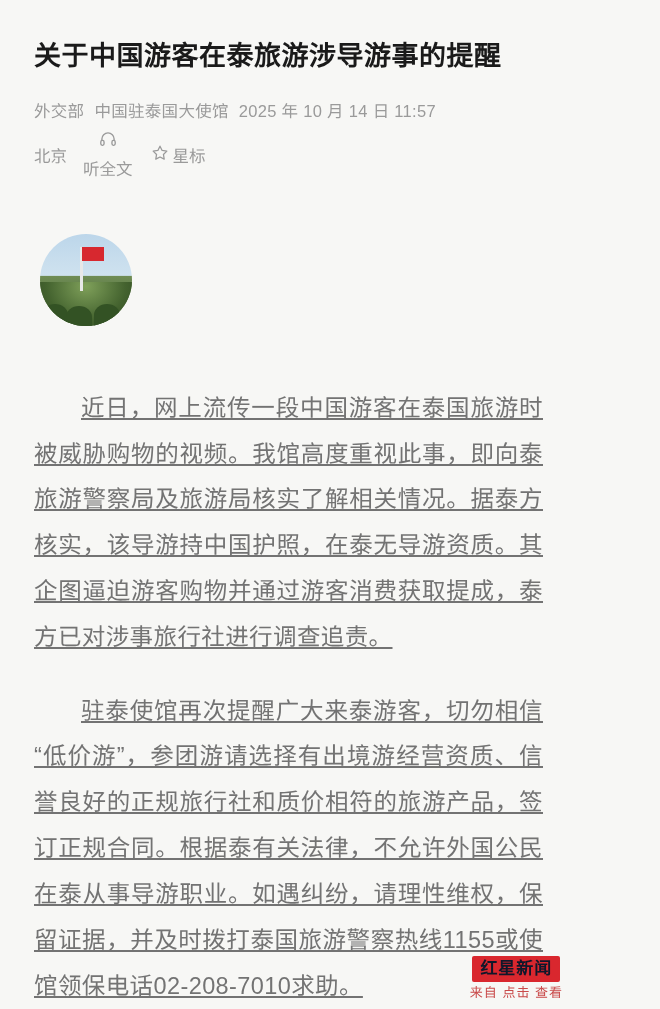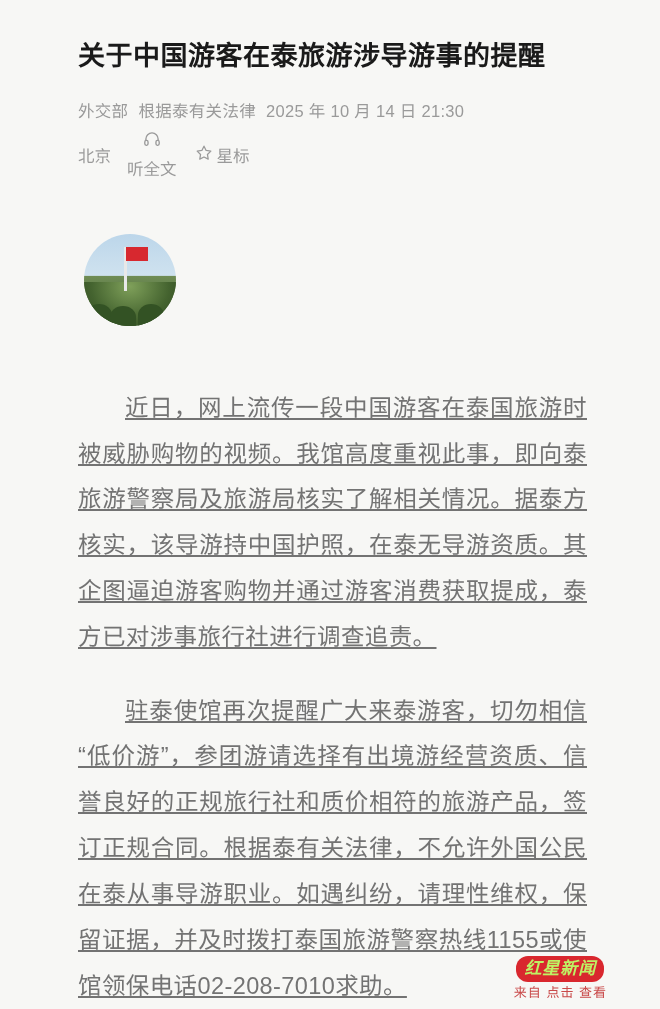--- a/index.html
+++ b/index.html
@@ -16,21 +16,20 @@
     overflow: hidden;
     position: relative;
   }
   .page {
     width: 577px;
     height: 1009px;
     box-sizing: border-box;
     padding: 30px 34px 0 34px;
     position: relative;
     background: #f7f7f5;
-    margin-left: 44px;
   }
   .title {
     font-size: 27px;
     line-height: 1.35;
     font-weight: bold;
     color: #1a1a1a;
     letter-spacing: 0.5px;
     margin: 8px 0 0 0;
   }
   .meta {
@@ -142,44 +141,43 @@
     position: absolute;
     right: 14px;
     bottom: 10px;
     display: flex;
     flex-direction: column;
     align-items: center;
     line-height: 1;
   }
   .wm-main {
     background: #d9272e;
-    color: #bef264;
+    color: #0f172a;
     font-size: 17px;
     font-weight: bold;
     padding: 4px 8px 5px 8px;
     letter-spacing: 1px;
-    border-radius: 12px;
-    font-style: italic;
+    border-radius: 2px;
   }
   .wm-sub {
     margin-top: 4px;
     font-size: 13px;
     color: #c94a4a;
     letter-spacing: 1px;
   }
 </style>
 </head>
 <body>
 
 <div class="page">
 
   <h1 class="title">关于中国游客在泰旅游涉导游事的提醒</h1>
 
   <div class="meta">
-    <span>外交部</span><span class="sep"></span><span>根据泰有关法律</span><span class="sep"></span><span>2025 年 10 月 14 日 21:30</span>
+    <span>外交部</span><span class="sep"></span><span>中国驻泰国大使馆</span><span class="sep"></span><span>2025 年 10 月 14 日 11:57</span>
   </div>
 
   <div class="meta-row2">
     <span class="city">北京</span>
 
     <span class="listen">
       <span class="icon-svg">
         <svg width="18" height="18" viewBox="0 0 20 20" fill="none" stroke="#9a9a9a" stroke-width="1.5">
           <path d="M3.2 12V10a6.8 6.8 0 0 1 13.6 0v2"></path>
           <rect x="2" y="11.6" width="3.6" height="5.4" rx="1.6"></rect>

